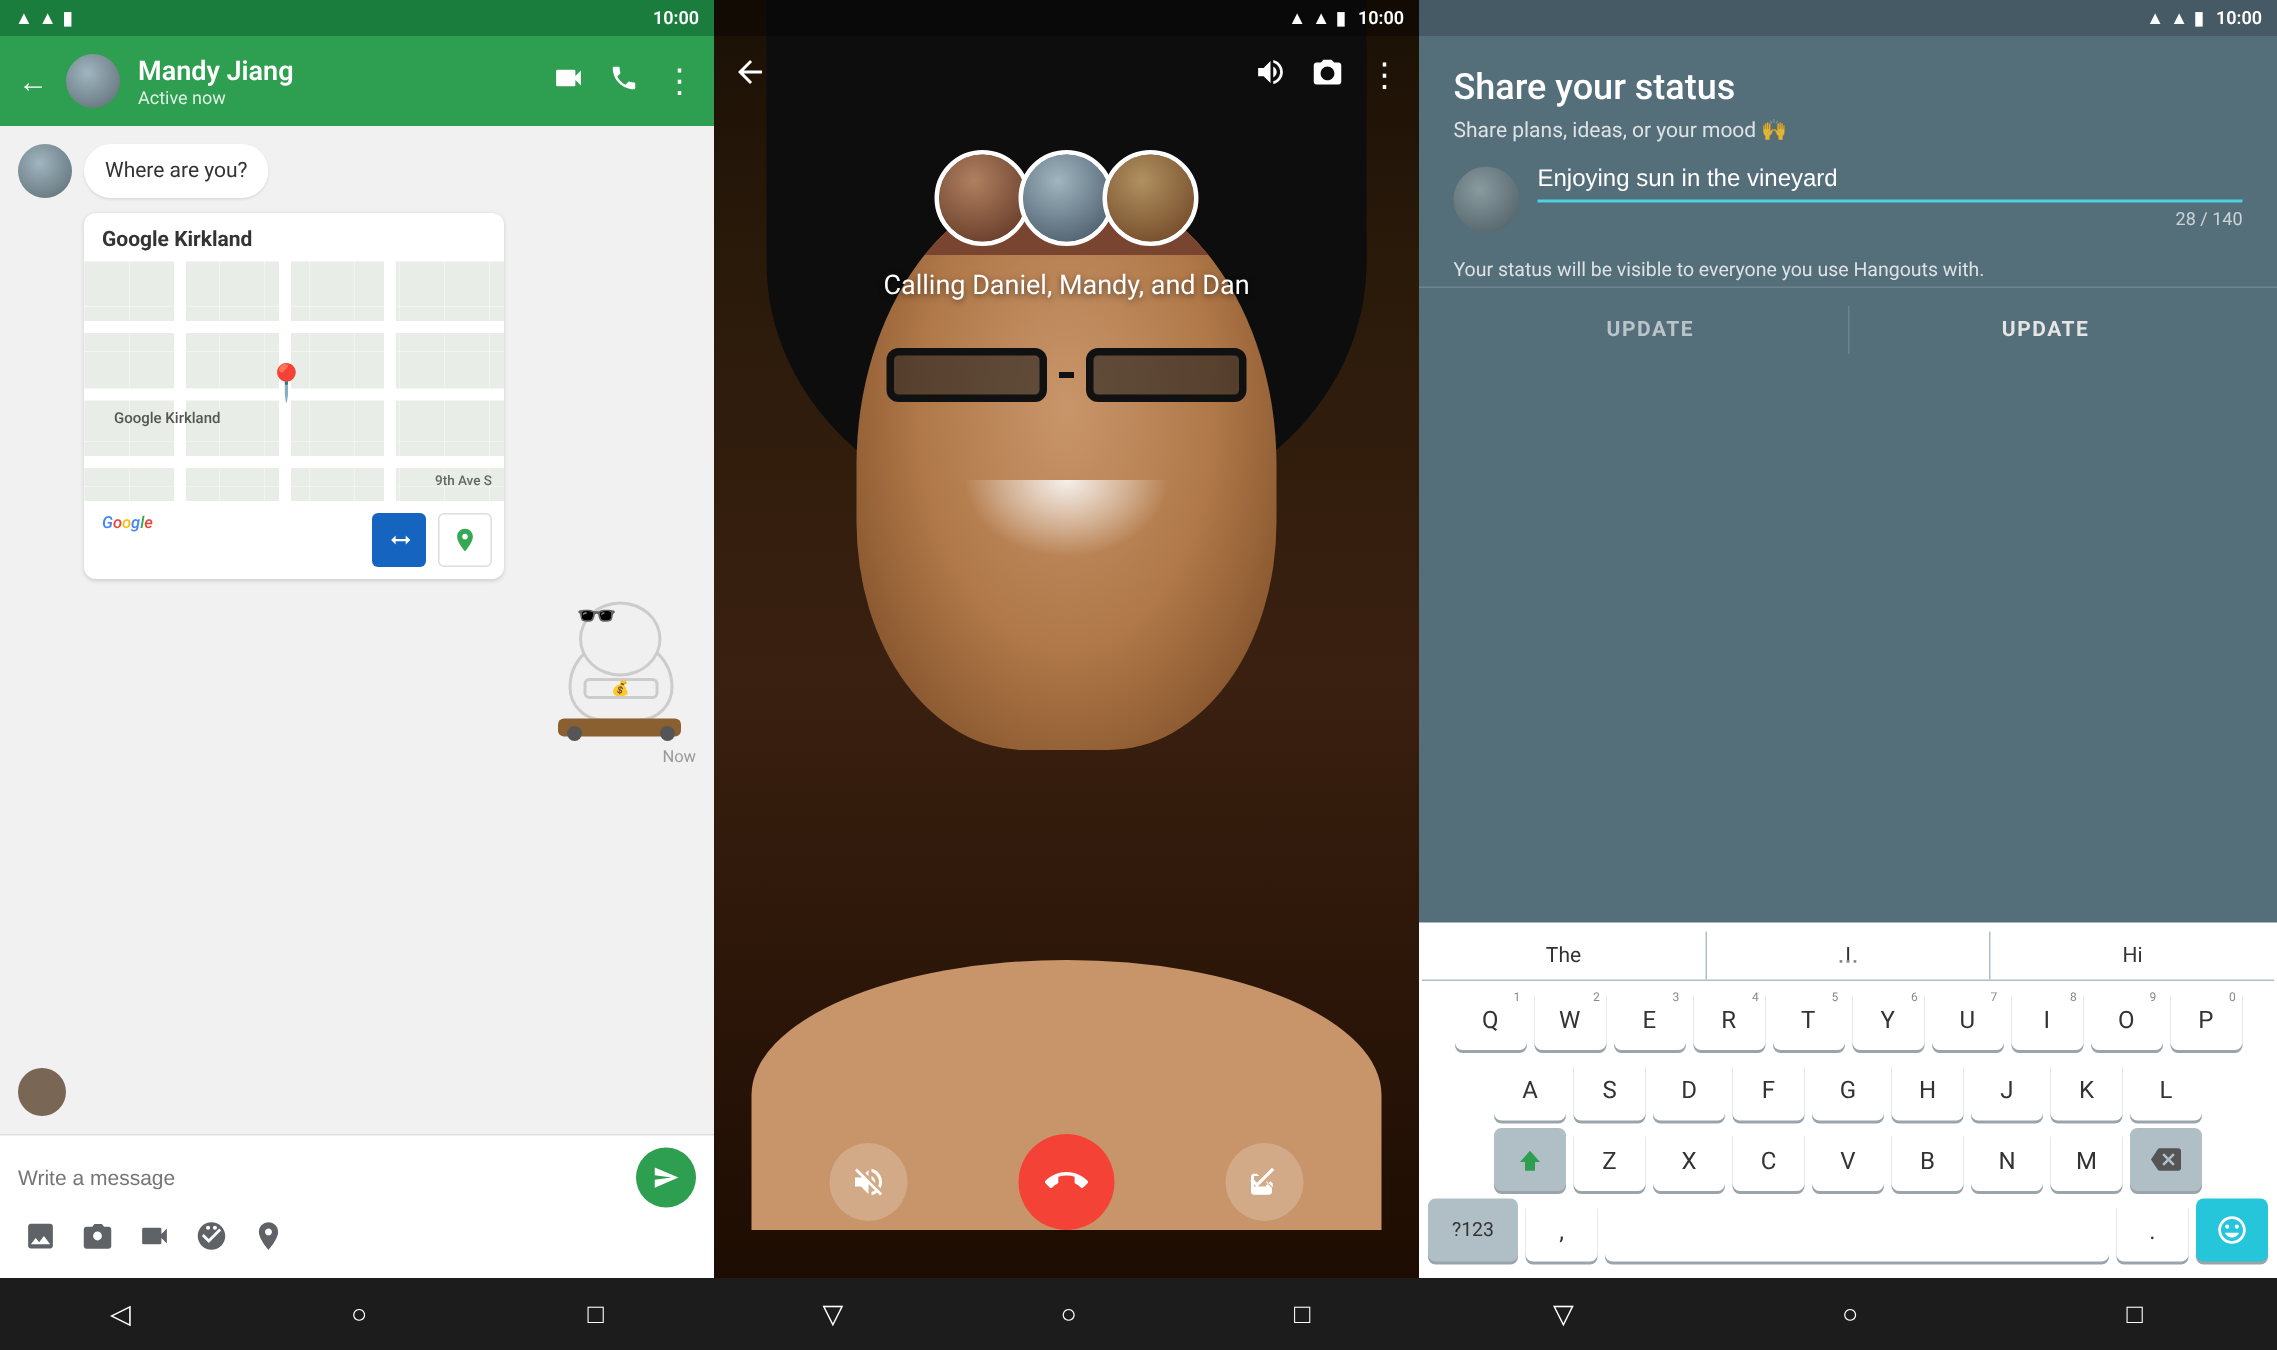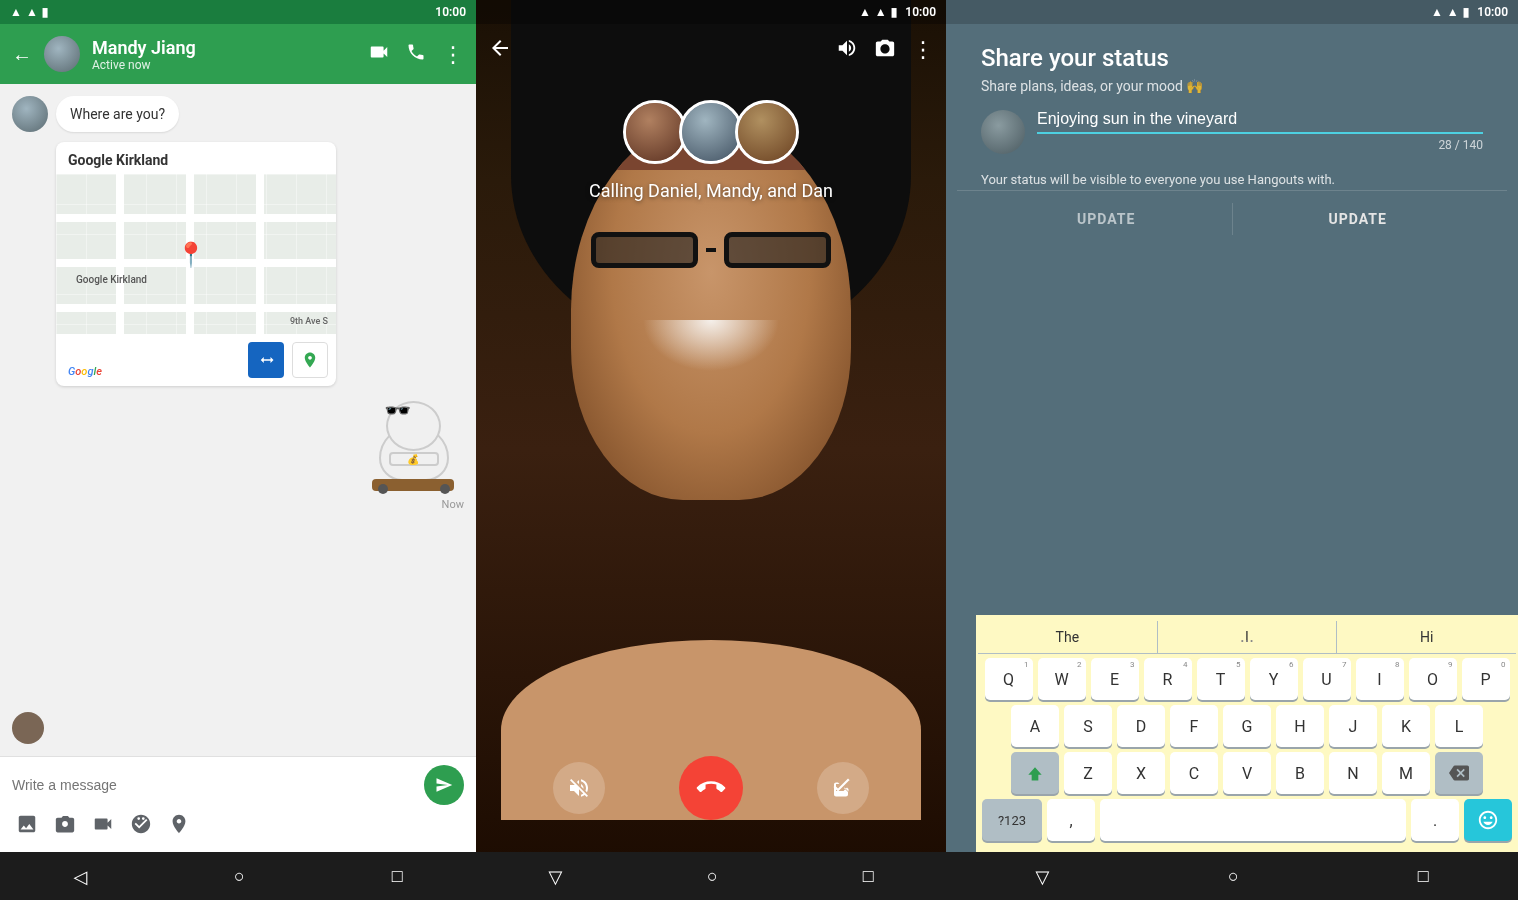--- a/index.html
+++ b/index.html
@@ -153,21 +153,21 @@
       position: absolute;
       font-size: 24px;
       color: #e53935;
       transform: translate(-50%, -100%);
     }
     .map-card-footer {
       display: flex;
       padding: 8px;
       gap: 8px;
       justify-content: flex-end;
-      align-items: flex-end;
+      align-items: flex-start;
     }
     .map-footer-logo {
       font-size: 11px;
       color: #555;
       font-style: italic;
       font-weight: 500;
       margin-right: auto;
       padding-left: 4px;
     }
     .map-footer-logo span.blue { color: #4285F4; }
@@ -408,21 +408,21 @@
       font-weight: 600;
       height: 24px;
       display: flex;
       align-items: center;
       justify-content: flex-end;
       padding: 0 10px;
       gap: 4px;
     }
 
     .status-content {
-      padding: 20px 35px 16px;
+      padding: 20px 23px 16px;
       flex: 1;
     }
     .status-title {
       color: white;
       font-size: 24px;
       font-weight: 500;
       margin-bottom: 6px;
     }
     .status-subtitle {
       color: rgba(255,255,255,0.8);
@@ -492,23 +492,22 @@
     .status-btn.cancel { color: rgba(255,255,255,0.6); }
     .status-btn.update { color: #e5e5e5; }
     .status-btn-divider {
       width: 1px;
       background: rgba(255,255,255,0.15);
       margin: 12px 0;
     }
 
     
     .keyboard {
-      background: #fef9c3;
+      background: #ffffff;
       padding: 6px 2px;
-      margin-left: 30px;
     }
     .keyboard-suggestions {
       display: flex;
       border-bottom: 1px solid #b0bec5;
       margin-bottom: 4px;
     }
     .suggestion {
       flex: 1;
       text-align: center;
       padding: 8px 4px;

